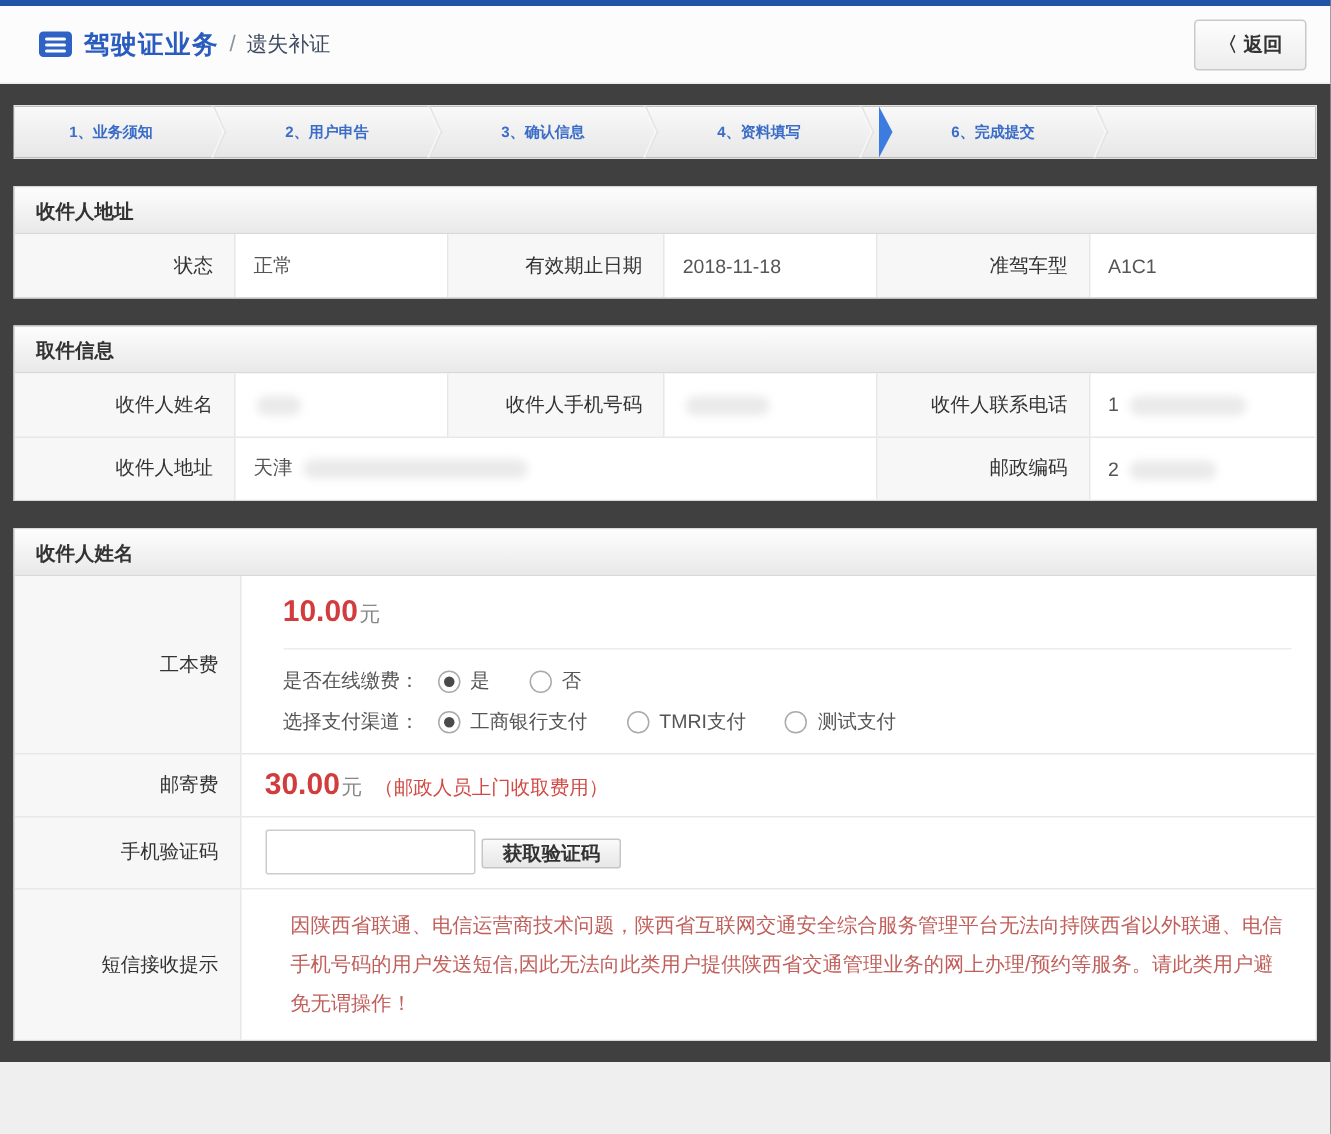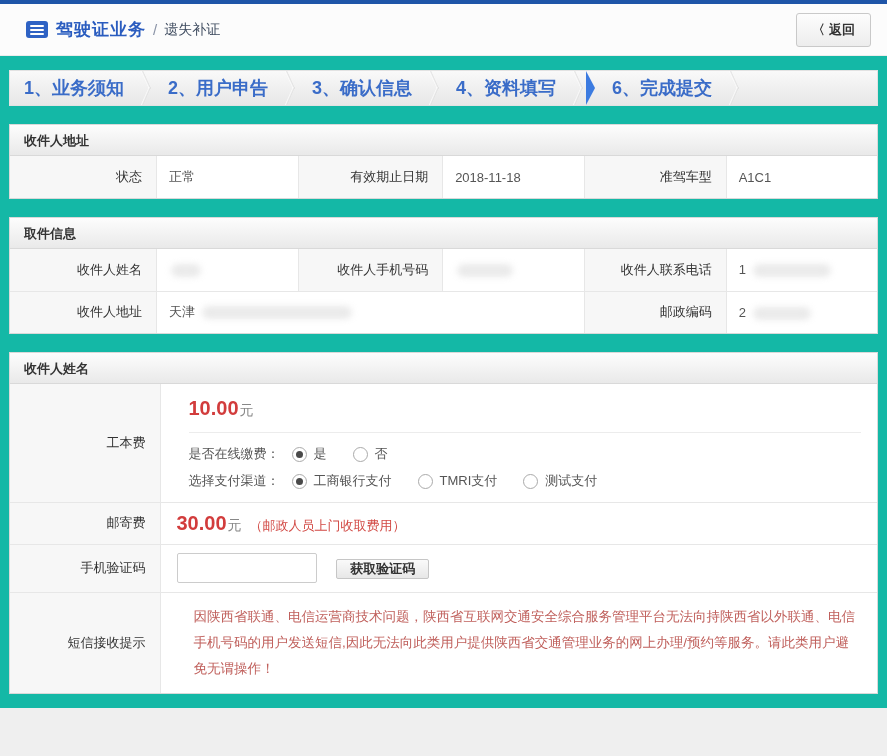--- a/index.html
+++ b/index.html
@@ -1,21 +1,21 @@
 <!DOCTYPE html>
 <html><head>
 <meta charset="utf-8">
 <style>
   * { margin:0; padding:0; box-sizing:border-box; }
   html,body { width:887px; }
   body {
     font-family:"Liberation Sans","DejaVu Sans",sans-serif;
     background:#efefef; width:887px; height:756px; overflow:hidden;
   }
-  .panel { background:#14b8a6; padding-bottom:14px; }
+  .panel { background:#404040; padding-bottom:14px; }
   .topbar { height:4px; background:#1f55a8; }
 
   
   .header { height:52px; display:flex; align-items:center; justify-content:space-between;
             padding:0 16px 0 26px; background:#fcfcfc; border-bottom:1px solid #ececec; }
   .title-wrap { display:flex; align-items:center; }
   .title-icon { width:22px; height:17px; background:#2e62c4; border-radius:3px;
                 display:inline-flex; flex-direction:column; justify-content:center; gap:2px;
                 padding:0 4px; margin-right:8px; }
   .title-icon i { display:block; height:2px; background:#fff; border-radius:1px; }
@@ -25,21 +25,21 @@
   .back-btn { display:inline-flex; align-items:center; gap:4px; cursor:pointer;
               border:1px solid #c9c9c9; border-radius:3px; background:linear-gradient(#fdfdfd,#ededed);
               padding:7px 15px; font-size:13px; font-weight:bold; color:#333;
               font-family:inherit; }
   .back-chevron { font-weight:bold; font-size:13px; }
 
   
   .steps { margin:14px 9px 0 9px; height:36px; display:flex; align-items:stretch;
            background:linear-gradient(#f9f9f9,#e7e7e7); border:1px solid #e2e2e2; }
   .step { flex:0 0 128px; display:flex; align-items:center; justify-content:center;
-          font-size:18px; font-weight:bold; color:#3a6cc8; cursor:default; }
+          font-size:10px; font-weight:bold; color:#3a6cc8; cursor:default; }
   .step-sep { position:relative; flex:0 0 16px; }
   .step-sep::before, .step-sep::after { content:''; position:absolute; left:7px; width:2px; height:52%;
           background:linear-gradient(to right,#ffffff,#dcdcdc); }
   .step-sep::before { top:0; transform:skewX(24deg); }
   .step-sep::after  { bottom:0; transform:skewX(-24deg); }
   .step-frag { width:0; height:0; border-top:17px solid transparent; border-bottom:17px solid transparent;
                border-left:9px solid #3c7be0; margin-right:3px; }
   .step.active { position:relative; flex:0 0 118px; background:#3c7be0; color:#fff; margin-right:15px; }
   .step.active::after { content:''; position:absolute; right:-13px; top:0; width:0; height:0;
                border-top:17px solid transparent; border-bottom:17px solid transparent;
@@ -64,21 +64,21 @@
   .fee-note { color:#d24a45; font-size:13px; margin-left:8px; }
   .fee-divider { border-bottom:1px solid #ececec; margin:12px 0 12px 0; }
   .radio-line { display:flex; align-items:center; font-size:13px; color:#555; margin-top:9px; }
   .radio-q { margin-right:12px; color:#555; }
   .radio-opt { display:inline-flex; align-items:center; margin-right:26px; cursor:pointer; }
   .radio { width:15px; height:15px; border:1px solid #aaa; border-radius:50%; background:#fff;
            display:inline-flex; align-items:center; justify-content:center; margin-right:7px; }
   .radio.checked::after { content:''; width:7px; height:7px; border-radius:50%; background:#4a4a4a; }
   .sms-input { width:140px; height:30px; border:1px solid #ccc; border-radius:2px; padding:0 6px;
                font-size:13px; font-family:inherit; background:#fff; }
-  .code-btn { height:20px; margin-left:16px; padding:0 13px; border:1px solid #c6c6c6; border-radius:2px;
+  .code-btn { height:20px; margin-left:1px; padding:0 13px; border:1px solid #c6c6c6; border-radius:2px;
               background:linear-gradient(#fafafa,#e7e7e7); font-size:13px; font-weight:bold; color:#333;
               cursor:pointer; font-family:inherit; }
   .tip-text { padding:11px 16px; font-size:13.5px; color:#c0605c; line-height:26px; }
 </style>
 </head>
 <body>
 
 <div class="panel">
   <div class="topbar"></div>
 

